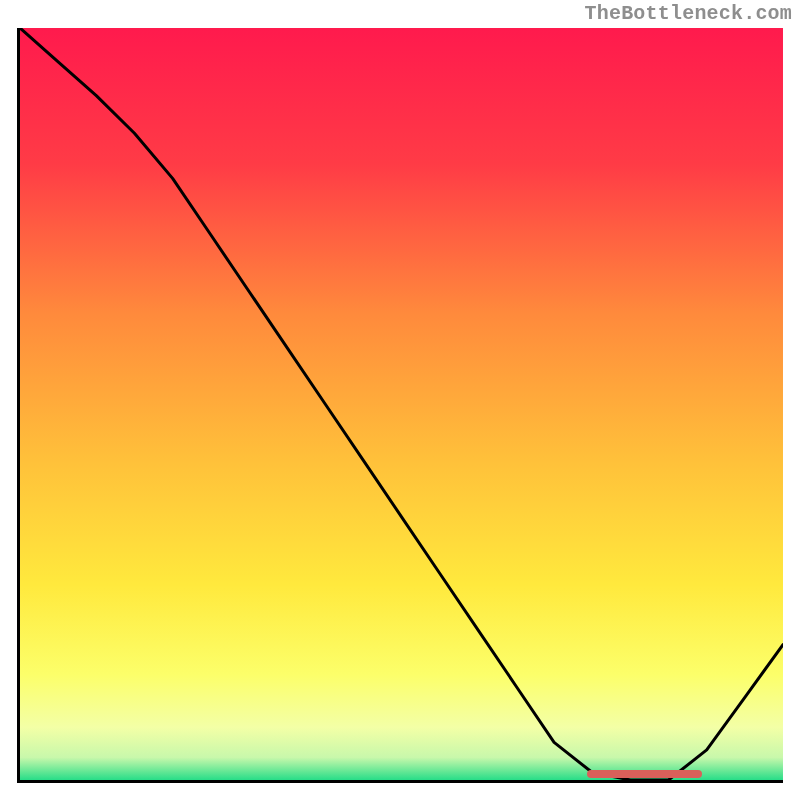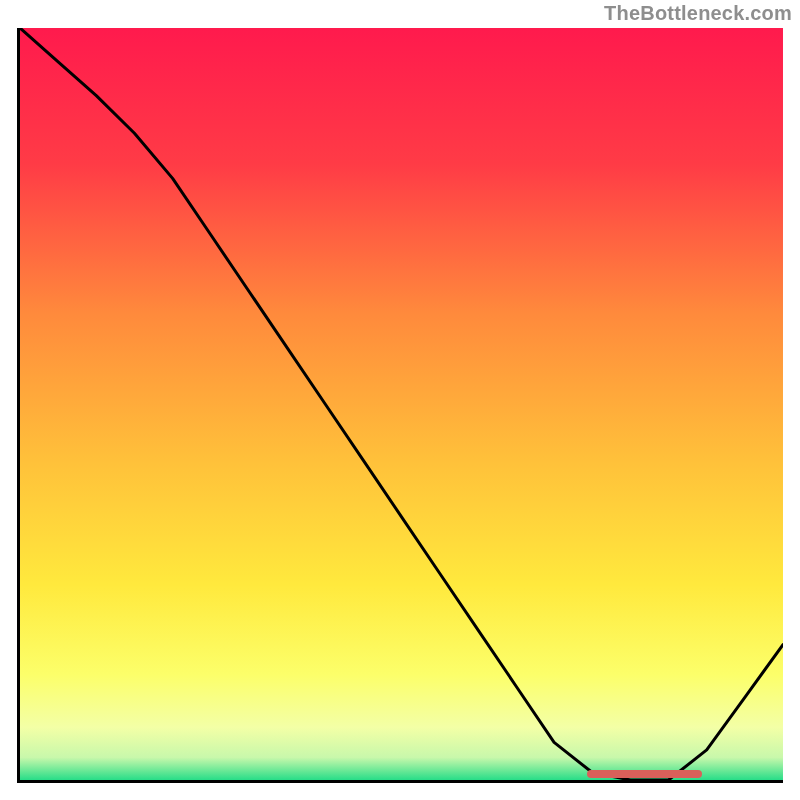--- a/index.html
+++ b/index.html
@@ -2,21 +2,21 @@
 <html><head>
 <meta charset="utf-8">
 <style>
   * { margin: 0; padding: 0; box-sizing: border-box; }
   html, body { width: 800px; height: 800px; overflow: hidden; background: #fff; }
   .wrap { position: relative; width: 800px; height: 800px; }
   .attribution {
     position: absolute;
     top: 2px;
     right: 8px;
-    font-family: Liberation Sans, sans-serif;
+    font-family: Liberation Mono, monospace;
     font-size: 20px;
     font-weight: bold;
     color: #8e8e8e;
     letter-spacing: 0.2px;
   }
   .plot-area {
     position: absolute;
     left: 17px;
     top: 28px;
     width: 766px;

